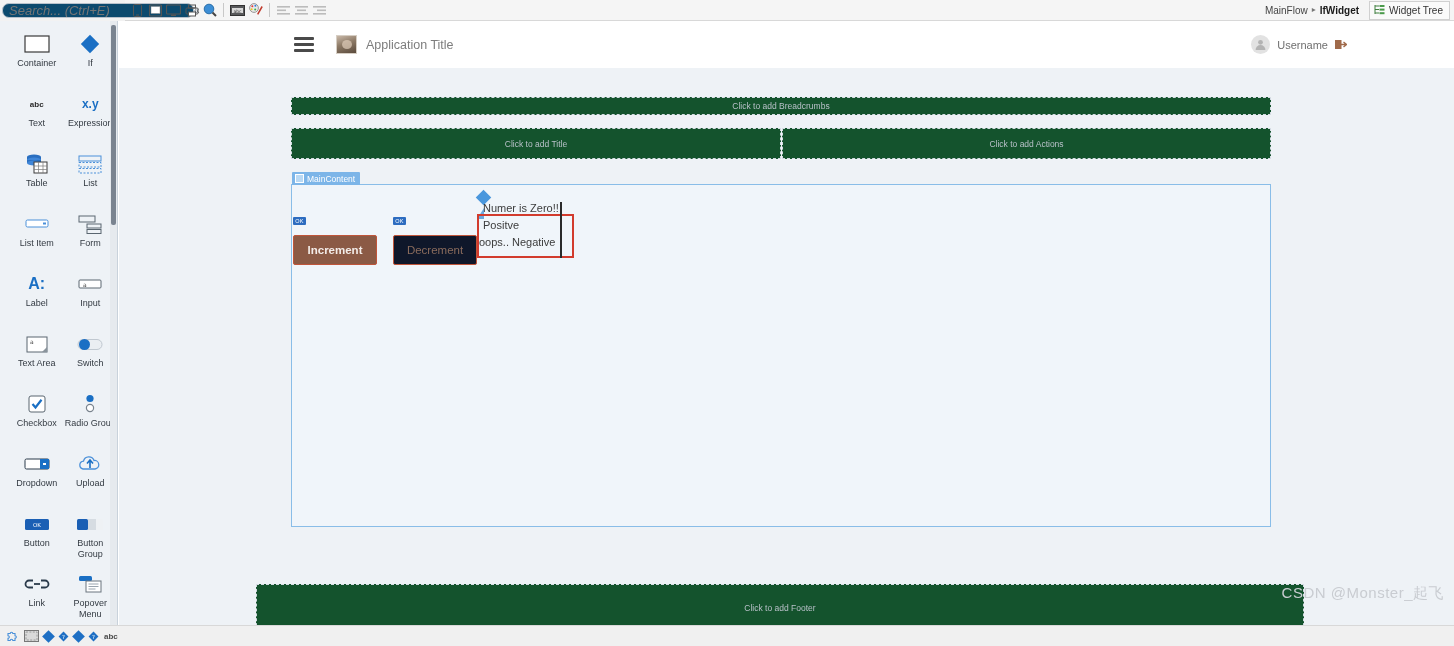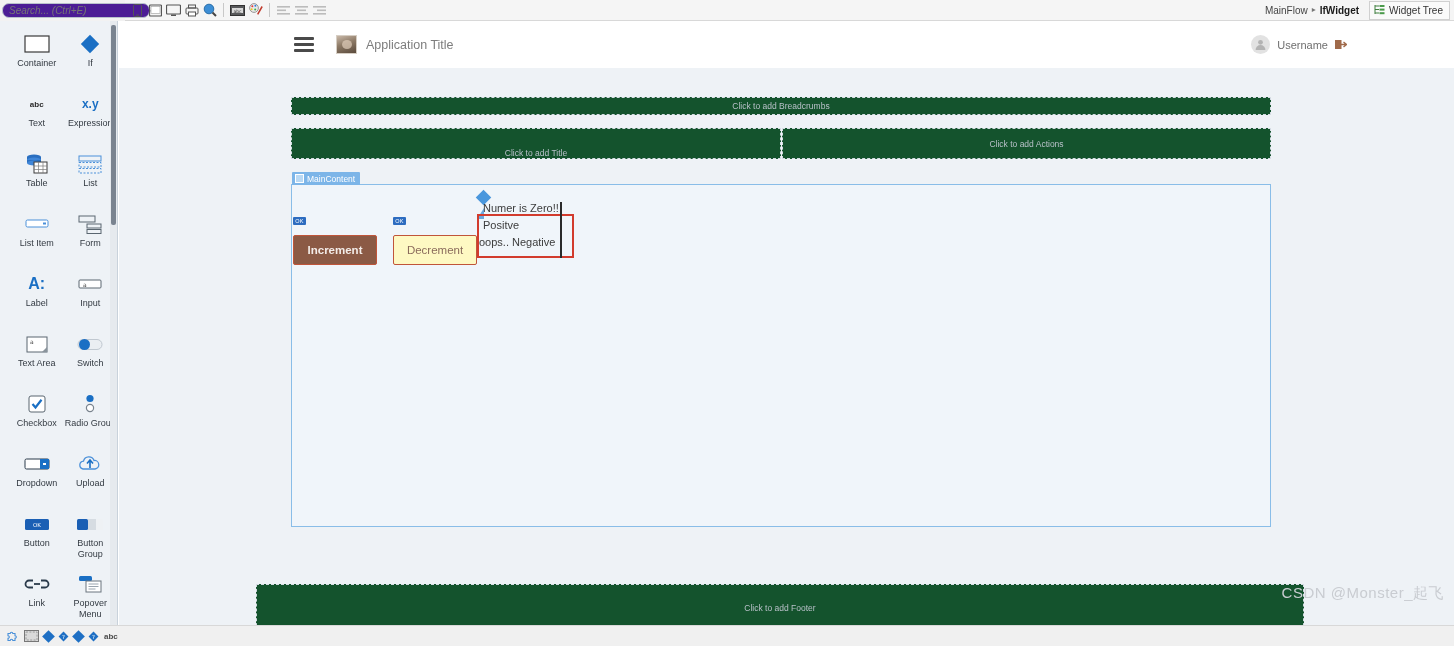--- a/index.html
+++ b/index.html
@@ -83,22 +83,22 @@
     width: 118px; height: 604px;
     background: #eef2f6;
     border-right: 1px solid #c9d2db;
     overflow: hidden;
   }
   .search-input {
     flex: 1;
     height: 15px;
     border: 1px solid #b9c2cc;
     border-radius: 7px;
-    background: #4c1d95;
-    font-size: 10px;
+    background: #0c4a6e;
+    font-size: 13px;
     font-style: italic;
     color: #9aa3ad;
     padding: 0 6px;
     outline: none;
     font-family: "Liberation Sans", sans-serif;
   }
   .collapse-btn {
     width: 13px; height: 15px;
     display: flex; align-items: center; justify-content: center;
     color: #5a6570;
@@ -212,21 +212,21 @@
     position: absolute;
     border: 1px dashed #d5dce3;
     background: #14532d;
     display: flex; align-items: center; justify-content: center;
     font-size: 8.5px;
     color: #b8c0c8;
     cursor: pointer;
   }
 
   .zone-breadcrumbs { top: 76px; left: 172px; width: 980px; height: 18px; }
-  .zone-title       { top: 107px; left: 172px; width: 490px; height: 31px; align-items: flex-end; }
+  .zone-title       { top: 107px; left: 172px; width: 490px; height: 31px; }
   .zone-actions     { top: 107px; left: 663px; width: 489px; height: 31px; }
   .zone-footer      { top: 563px; left: 137px; width: 1048px; height: 47px; }
 
   
   .main-content {
     position: absolute;
     top: 163px; left: 172px;
     width: 980px; height: 343px;
     border: 1px solid #89bde8;
     background: #f0f5fa;
@@ -274,21 +274,21 @@
   .btn-increment {
     top: 50px; left: 1px;
     width: 84px; height: 30px;
     background: #8b5a45;
     color: #f3ece8;
     border: 1px solid #c0553a;
   }
   .btn-decrement {
     top: 50px; left: 101px;
     width: 84px; height: 30px;
-    background: #fef9c3;
+    background: #0f172a;
     color: #8a6b5c;
     border: 1px solid #c0553a;
     font-weight: normal;
   }
 
   
   .if-widget {
     position: absolute;
     top: 17px; left: 185px;
     width: 98px; height: 60px;

